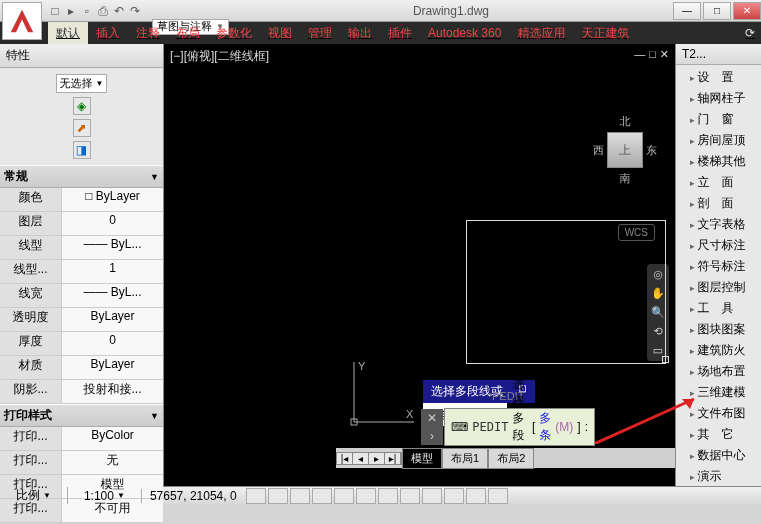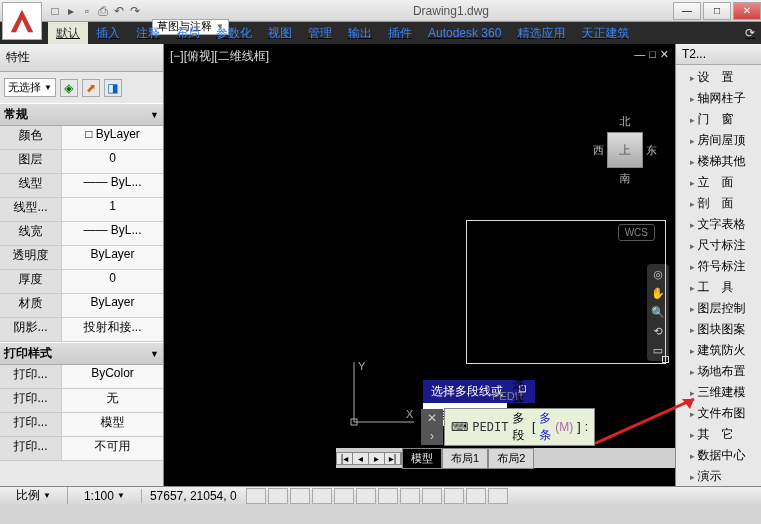--- a/index.html
+++ b/index.html
@@ -9,27 +9,27 @@
 .titlebar .qat span{width:14px;height:14px;display:flex;align-items:center;justify-content:center;color:#555;}
 .titlebar .combo{margin-left:6px;border:1px solid #aaa;background:#fff;padding:1px 4px;font-size:11px;display:flex;align-items:center;height:16px;margin-top:32px;}
 .titlebar .combo::after{content:"▼";font-size:8px;margin-left:4px;color:#666;}
 .titlebar .title{flex:1;text-align:center;color:#555;}
 .titlebar .wbtns{display:flex;gap:2px;}
 .titlebar .wbtns span{width:28px;height:18px;display:flex;align-items:center;justify-content:center;border:1px solid #aaa;background:linear-gradient(#fafafa,#e0e0e0);font-size:10px;}
 .titlebar .wbtns .close{background:linear-gradient(#e88,#c44);color:#fff;}
 .applogo{position:absolute;left:2px;top:2px;width:40px;height:38px;background:#fff;border:1px solid #aaa;display:flex;align-items:center;justify-content:center;z-index:5;}
 .applogo svg{width:30px;height:30px;}
 .ribbon{height:22px;background:#2a2a2a;display:flex;align-items:center;padding-left:48px;text-decoration:underline;}
-.ribbon .tab{color:#3b82f6;padding:3px 8px;cursor:pointer;}
+.ribbon .tab{color:#ef4444;padding:3px 8px;cursor:pointer;}
 .ribbon .tab.active{background:#e8e8d8;color:#333;}
 .ribbon .rbtn{margin-left:auto;color:#ddd;padding:0 6px;}
 .mainrow{display:flex;height:442px;}
 .props{width:164px;background:#e8e8e8;border-right:1px solid #888;display:flex;flex-direction:column;}
 .props .hdr{background:linear-gradient(#f0f0f0,#d8d8d8);padding:3px 6px;border-bottom:1px solid #aaa;height:28px;display:flex;align-items:center;}
-.props .selrow{display:flex;gap:4px;padding:6px 4px;align-items:center;}
+.props .selrow{display:flex;gap:4px;padding:6px 4px;align-items:center;flex-direction:column;}
 .props .selrow .sel{border:1px solid #aaa;background:#fff;padding:1px 3px;font-size:11px;display:flex;align-items:center;}
 .props .selrow .sel::after{content:"▼";font-size:8px;margin-left:3px;}
 .props .selrow .ico{width:18px;height:18px;border:1px solid #aaa;display:flex;align-items:center;justify-content:center;}
 .props .sect{background:linear-gradient(#ddd,#ccc);padding:2px 4px;font-weight:bold;display:flex;align-items:center;border-top:1px solid #fff;border-bottom:1px solid #aaa;}
 .props .sect::after{content:"▼";font-size:9px;margin-left:auto;}
 .props .row{display:flex;height:24px;border-bottom:1px solid #ccc;text-align:center;}
 .props .row .lbl{width:62px;background:#e0e0e0;padding:1px 3px;border-right:1px solid #ccc;}
 .props .row .val{flex:1;background:#f8f8f8;padding:1px 3px;overflow:hidden;white-space:nowrap;}
 .props .row .val.sq::before{content:"□ ";}
 .canvas{flex:1;background:#000;position:relative;}
@@ -266,22 +266,22 @@
         <div class="itm">设　置</div>
         <div class="itm">轴网柱子</div>
         <div class="itm">门　窗</div>
         <div class="itm">房间屋顶</div>
         <div class="itm">楼梯其他</div>
         <div class="itm">立　面</div>
         <div class="itm">剖　面</div>
         <div class="itm">文字表格</div>
         <div class="itm">尺寸标注</div>
         <div class="itm">符号标注</div>
+        <div class="itm">图层控制</div>
         <div class="itm">工　具</div>
-        <div class="itm">图层控制</div>
         <div class="itm">图块图案</div>
         <div class="itm">建筑防火</div>
         <div class="itm">场地布置</div>
         <div class="itm">三维建模</div>
         <div class="itm">文件布图</div>
         <div class="itm">其　它</div>
         <div class="itm">数据中心</div>
         <div class="itm">演示</div>
       </div>
   </div>

